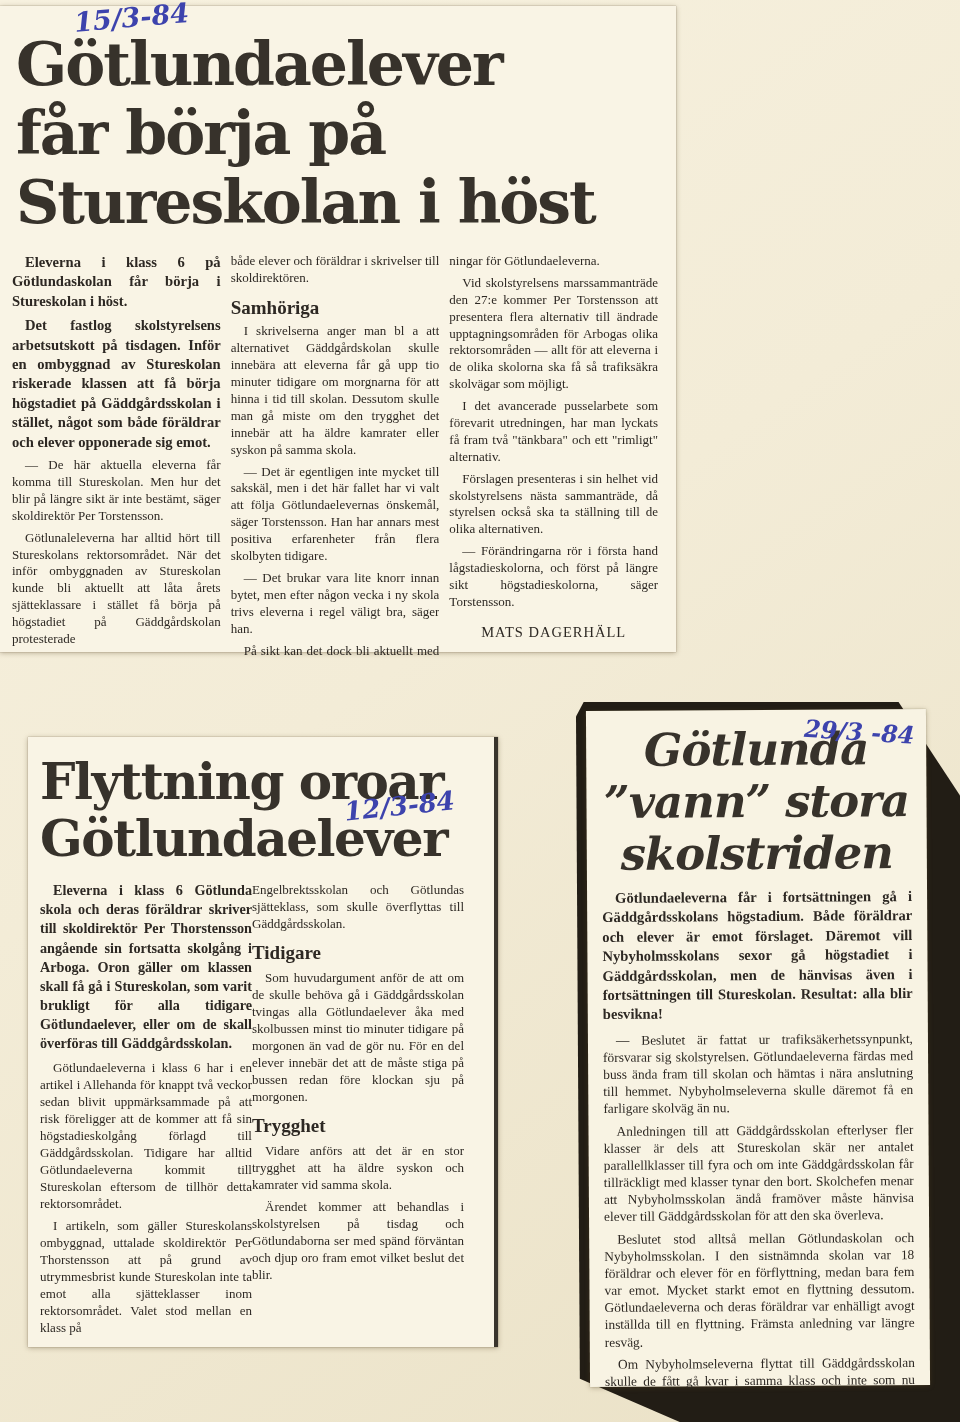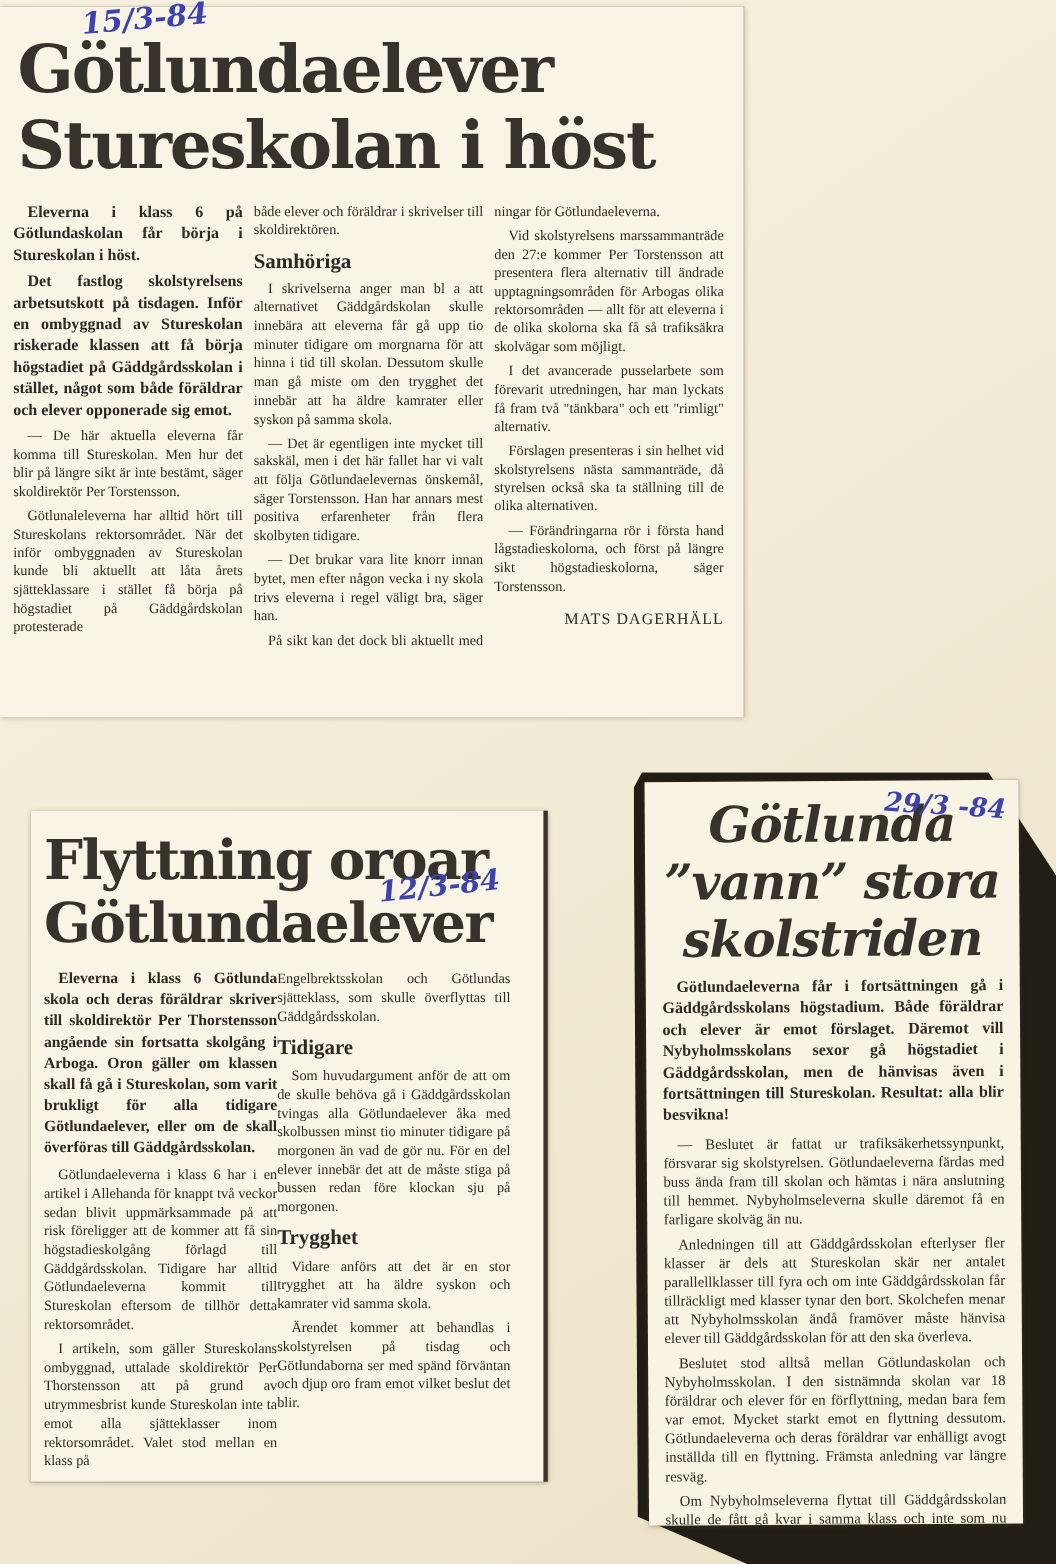--- a/index.html
+++ b/index.html
@@ -35,21 +35,21 @@
   
   .cols { display:flex; }
   .col { text-align:justify; overflow:hidden; }
   .col p { margin:0 0 5px 0; text-indent:13px; }
   .col p.cont { text-indent:0; }
   p.lead { font-weight:bold; }
   .subhead {
     margin:9px 0 3px 0; font-size:19px; font-weight:bold; text-indent:0;
     font-family:"Liberation Serif", serif; color:#2d2823;
   }
-  .byline { text-align:right; margin-top:12px; font-size:14.5px; letter-spacing:1px; }
+  .byline { text-align:center; margin-top:12px; font-size:14.5px; letter-spacing:1px; }
 
   
   .clip1 { left:0; top:6px; width:676px; height:646px; }
   .clip1 .headline { font-size:60px; line-height:69px; letter-spacing:-2px; padding:24px 6px 4px 16px; }
   .hw1 { left:74px; top:-4px; font-size:27px; transform:rotate(-5deg); }
   .cols1 { padding:12px 18px 0 12px; gap:10px; }
   .cols1 .col { width:212px; height:404px; font-size:13px; line-height:1.3; }
   .cols1 p.lead { font-size:14.6px; line-height:1.33; }
 
   
@@ -84,20 +84,21 @@
 </style>
 </head>
 <body>
 
 <div class="page">
 
   <section class="clipping clip1">
     <div class="hw hw1">15/3-84</div>
     <h1 class="headline">
       <span class="hl">Götlundaelever</span>
+      <span class="hl">får börja på</span>
       <span class="hl">Stureskolan i höst</span>
     </h1>
     <div class="cols cols1">
       <div class="col">
         <p class="lead">Eleverna i klass 6 på Götlundaskolan får börja i Stureskolan i höst.</p>
         <p class="lead">Det fastlog skolstyrelsens arbetsutskott på tisdagen. Inför en ombyggnad av Stureskolan riskerade klassen att få börja högstadiet på Gäddgårdsskolan i stället, något som både föräldrar och elever opponerade sig emot.</p>
         <p>— De här aktuella eleverna får komma till Stureskolan. Men hur det blir på längre sikt är inte bestämt, säger skoldirektör Per Torstensson.</p>
         <p>Götlunaleleverna har alltid hört till Stureskolans rektorsområdet. När det inför ombyggnaden av Stureskolan kunde bli aktuellt att låta årets sjätteklassare i stället få börja på högstadiet på Gäddgårdskolan protesterade</p>
       </div>
       <div class="col">

